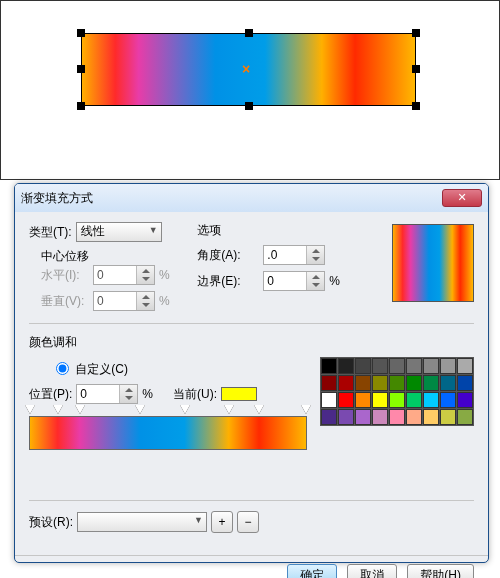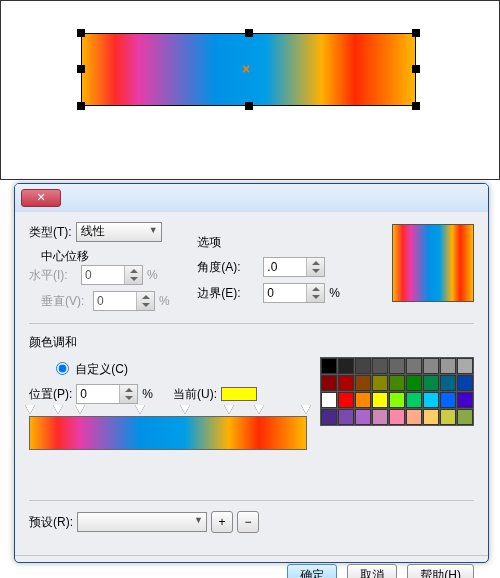--- a/index.html
+++ b/index.html
@@ -27,21 +27,21 @@
 .numbox input { width: 42px; height: 18px; border: none; padding: 0 3px; text-align: left; outline: none; background: transparent; }
 .spin { width: 18px; height: 18px; background: linear-gradient(#f4f4f4,#d6d6d6); border-left: 1px solid #bbb; position: relative; }
 .spin::before, .spin::after { content: ""; position: absolute; left: 5px; border-left: 4px solid transparent; border-right: 4px solid transparent; }
 .spin::before { top: 3px; border-bottom: 4px solid #666; }
 .spin::after { bottom: 3px; border-top: 4px solid #666; }
 .section-col { display: inline-block; vertical-align: top; }
 .col1 { width: 165px; }
 .col2 { width: 165px; }
 .col3 { position: absolute; right: 14px; top: 40px; }
 .preview { width: 82px; height: 78px; border: 1px solid #555; background: linear-gradient(to right,#ffb000,#ff2a2a 12%,#e83ca8 22%,#0091e6 45%,#009de8 58%,#ffb000 74%,#ff2a00 84%,#ffb800); }
-.opt-title { margin: 12px 0 6px; }
+.opt-title { margin: 0 0 6px; }
 .sep { border: none; border-top: 1px solid #c6c6c6; margin: 6px 0 10px; }
 .radio { position: relative; top: 2px; }
 .swatch-cur { width: 36px; height: 14px; border: 1px solid #666; background: #ffff00; display: inline-block; }
 .grad-editor { width: 278px; height: 34px; border: 1px solid #666; margin-top: 12px; position: relative;
   background: linear-gradient(to right,#ffb000 0%,#ff2a2a 10%,#e83ca8 18%,#0091e6 40%,#009de8 56%,#ffb000 72%,#ff2a00 83%,#ffb800 100%); }
 .stop { position: absolute; top: -12px; width: 0; height: 0; border-left: 5px solid transparent; border-right: 5px solid transparent; border-top: 9px solid #fff; filter: drop-shadow(0 0 0.5px #000); }
 .palette { position: absolute; right: 14px; top: 173px; width: 154px; }
 .pal-grid { display: grid; grid-template-columns: repeat(9,16px); grid-auto-rows: 16px; gap: 1px; background: #555; padding: 1px; }
 .pal-grid div { border: 1px solid #333; }
 .btn { height: 22px; padding: 0 12px; background: linear-gradient(#fdfdfd,#e1e1e1); border: 1px solid #8a8a8a; border-radius: 3px; cursor: pointer; }
@@ -63,30 +63,31 @@
   <div class="handle" style="left:411px;top:28px"></div>
   <div class="handle" style="left:76px;top:64px"></div>
   <div class="handle" style="left:411px;top:64px"></div>
   <div class="handle" style="left:76px;top:101px"></div>
   <div class="handle" style="left:244px;top:101px"></div>
   <div class="handle" style="left:411px;top:101px"></div>
 </div>
 
 <div class="dlg">
   <div class="tbar">
+    <span class="title">渐变填充方式</span>
     <div class="close">✕</div>
   </div>
   <div class="body">
     <div class="section-col col1">
       <div class="row">
         <span class="label">类型(T):</span>
         <div class="select"><span>线性</span></div>
       </div>
       <div class="label" style="margin:2px 0 0 12px">中心位移</div>
-      <div class="row" style="">
+      <div class="row" style="margin-left:12px">
         <span class="label disabled" style="width:48px">水平(I):</span>
         <div class="numbox">
             <input disabled="" value="0" style="">
             <div class="spin"></div>
           </div>
         <span class="disabled">%</span>
       </div>
       <div class="row" style="margin-left:12px">
         <span class="label disabled" style="width:48px">垂直(V):</span>
         <div class="numbox">

